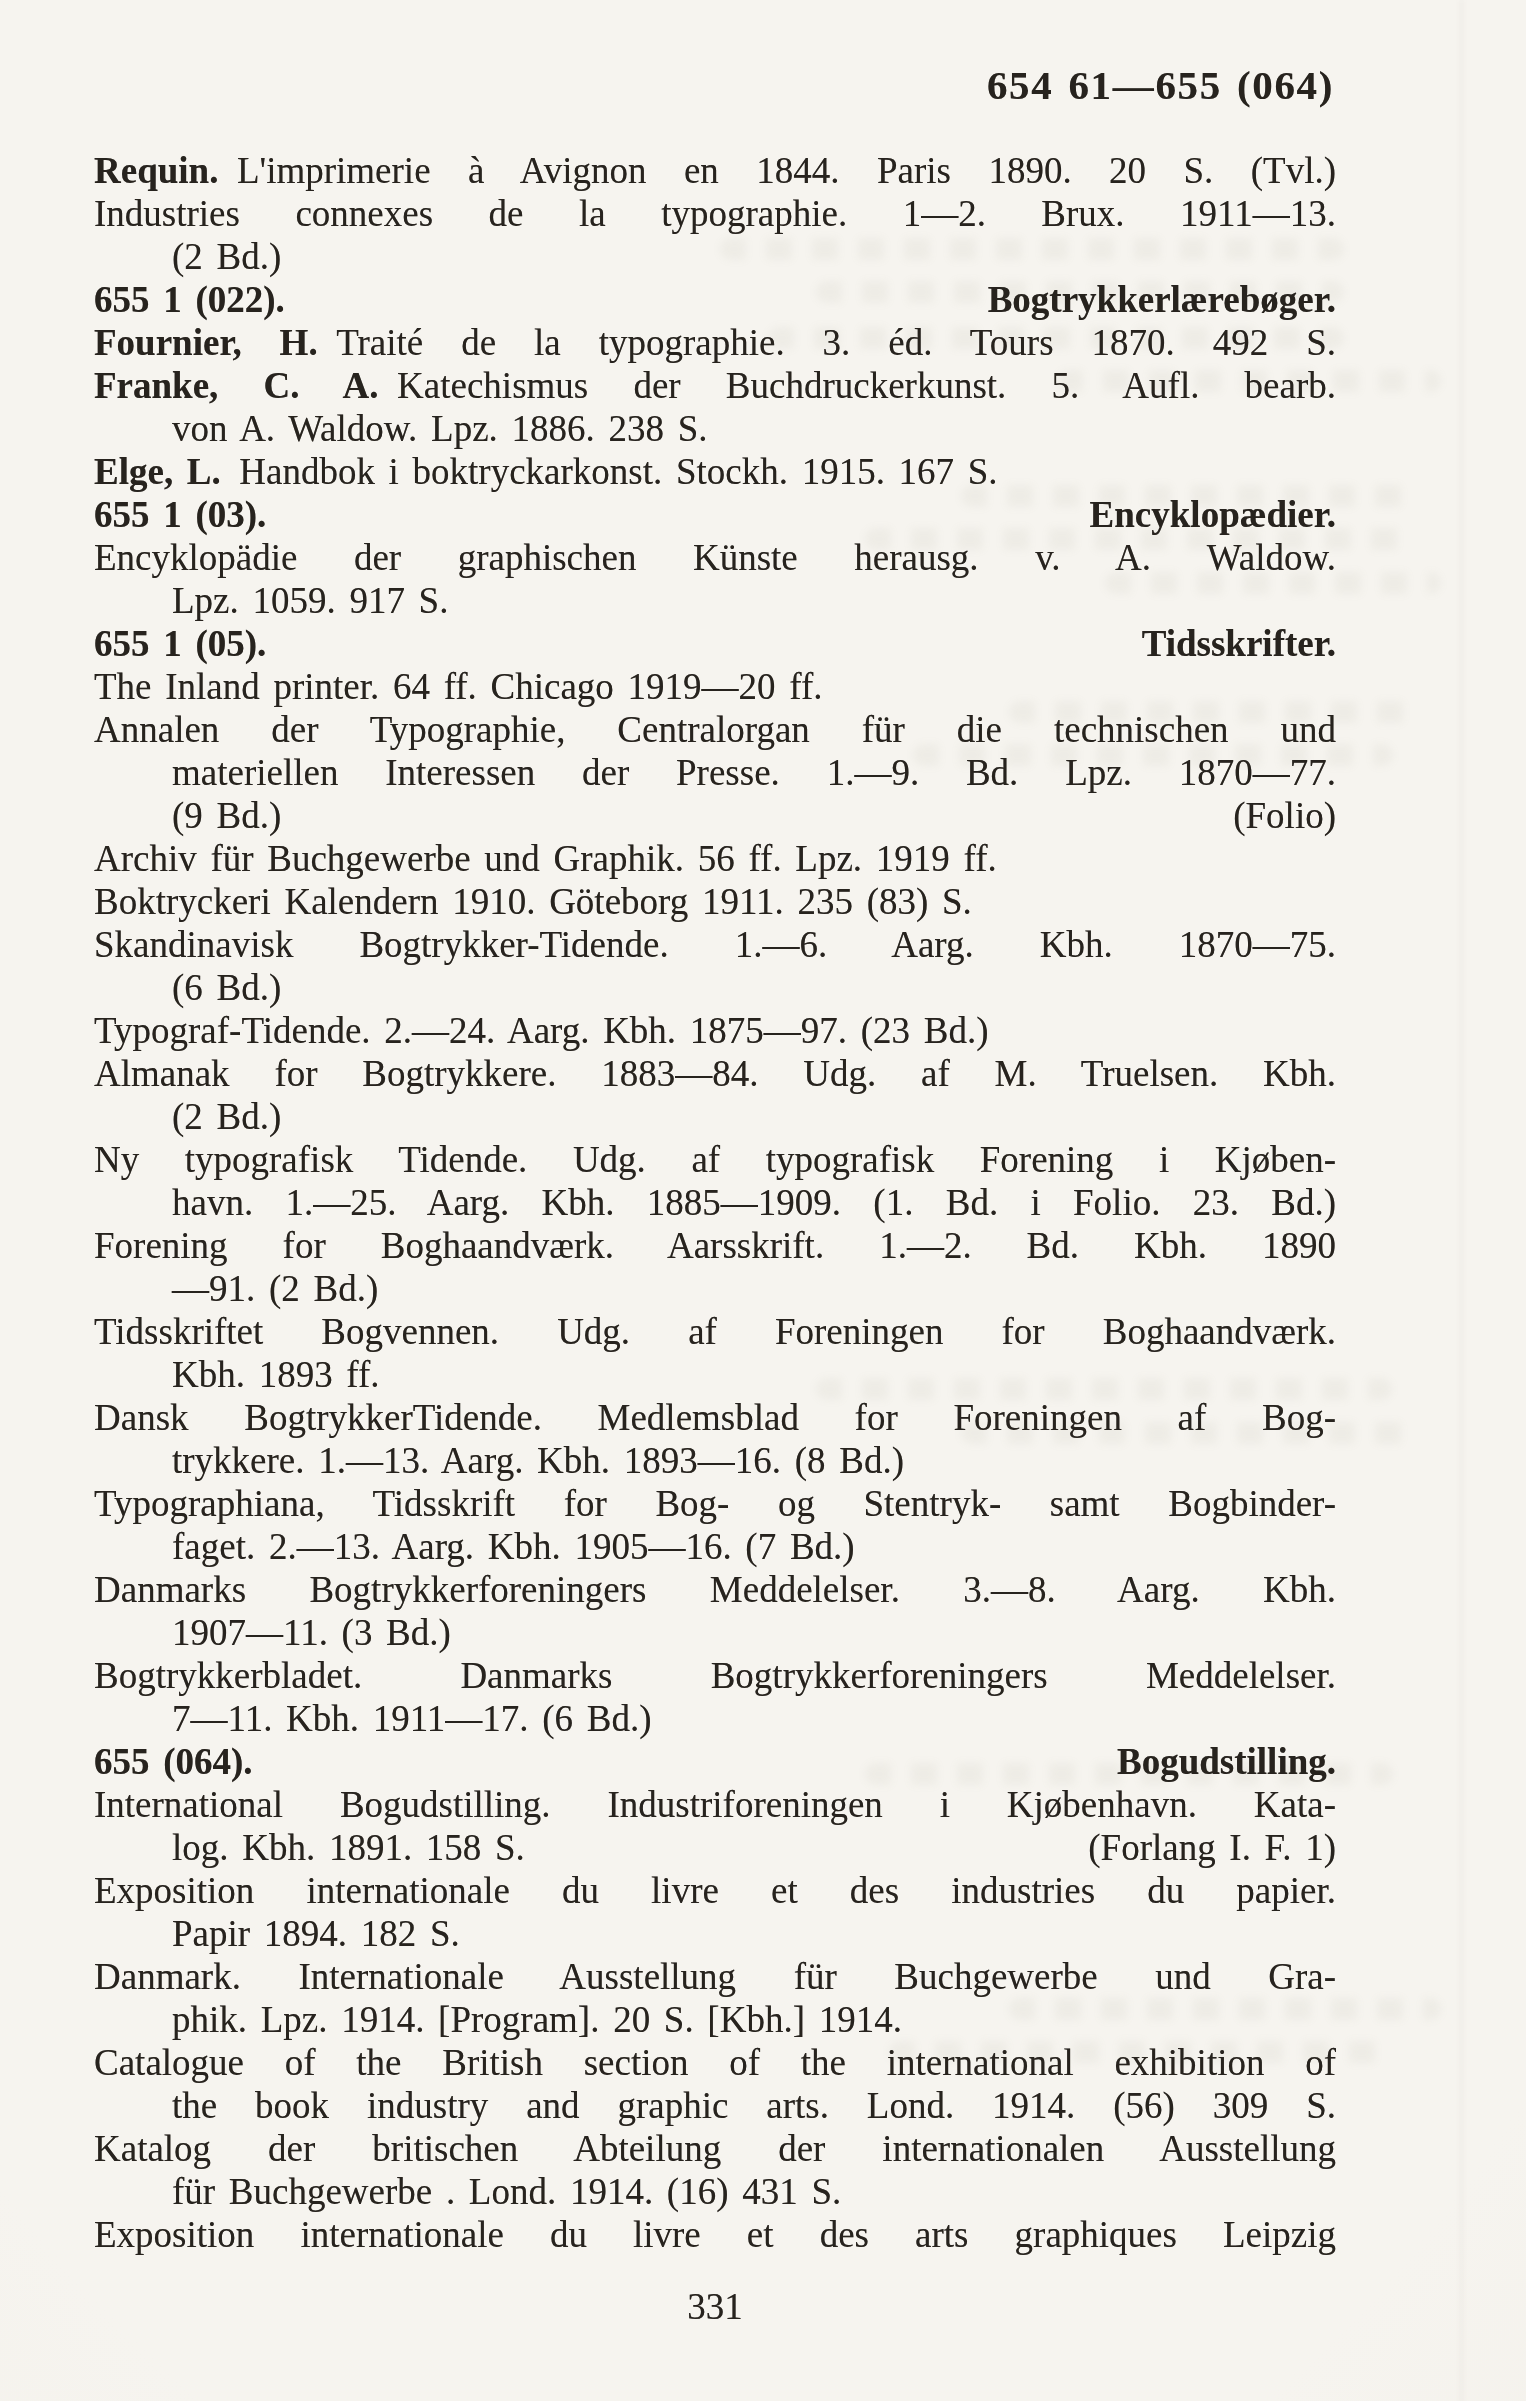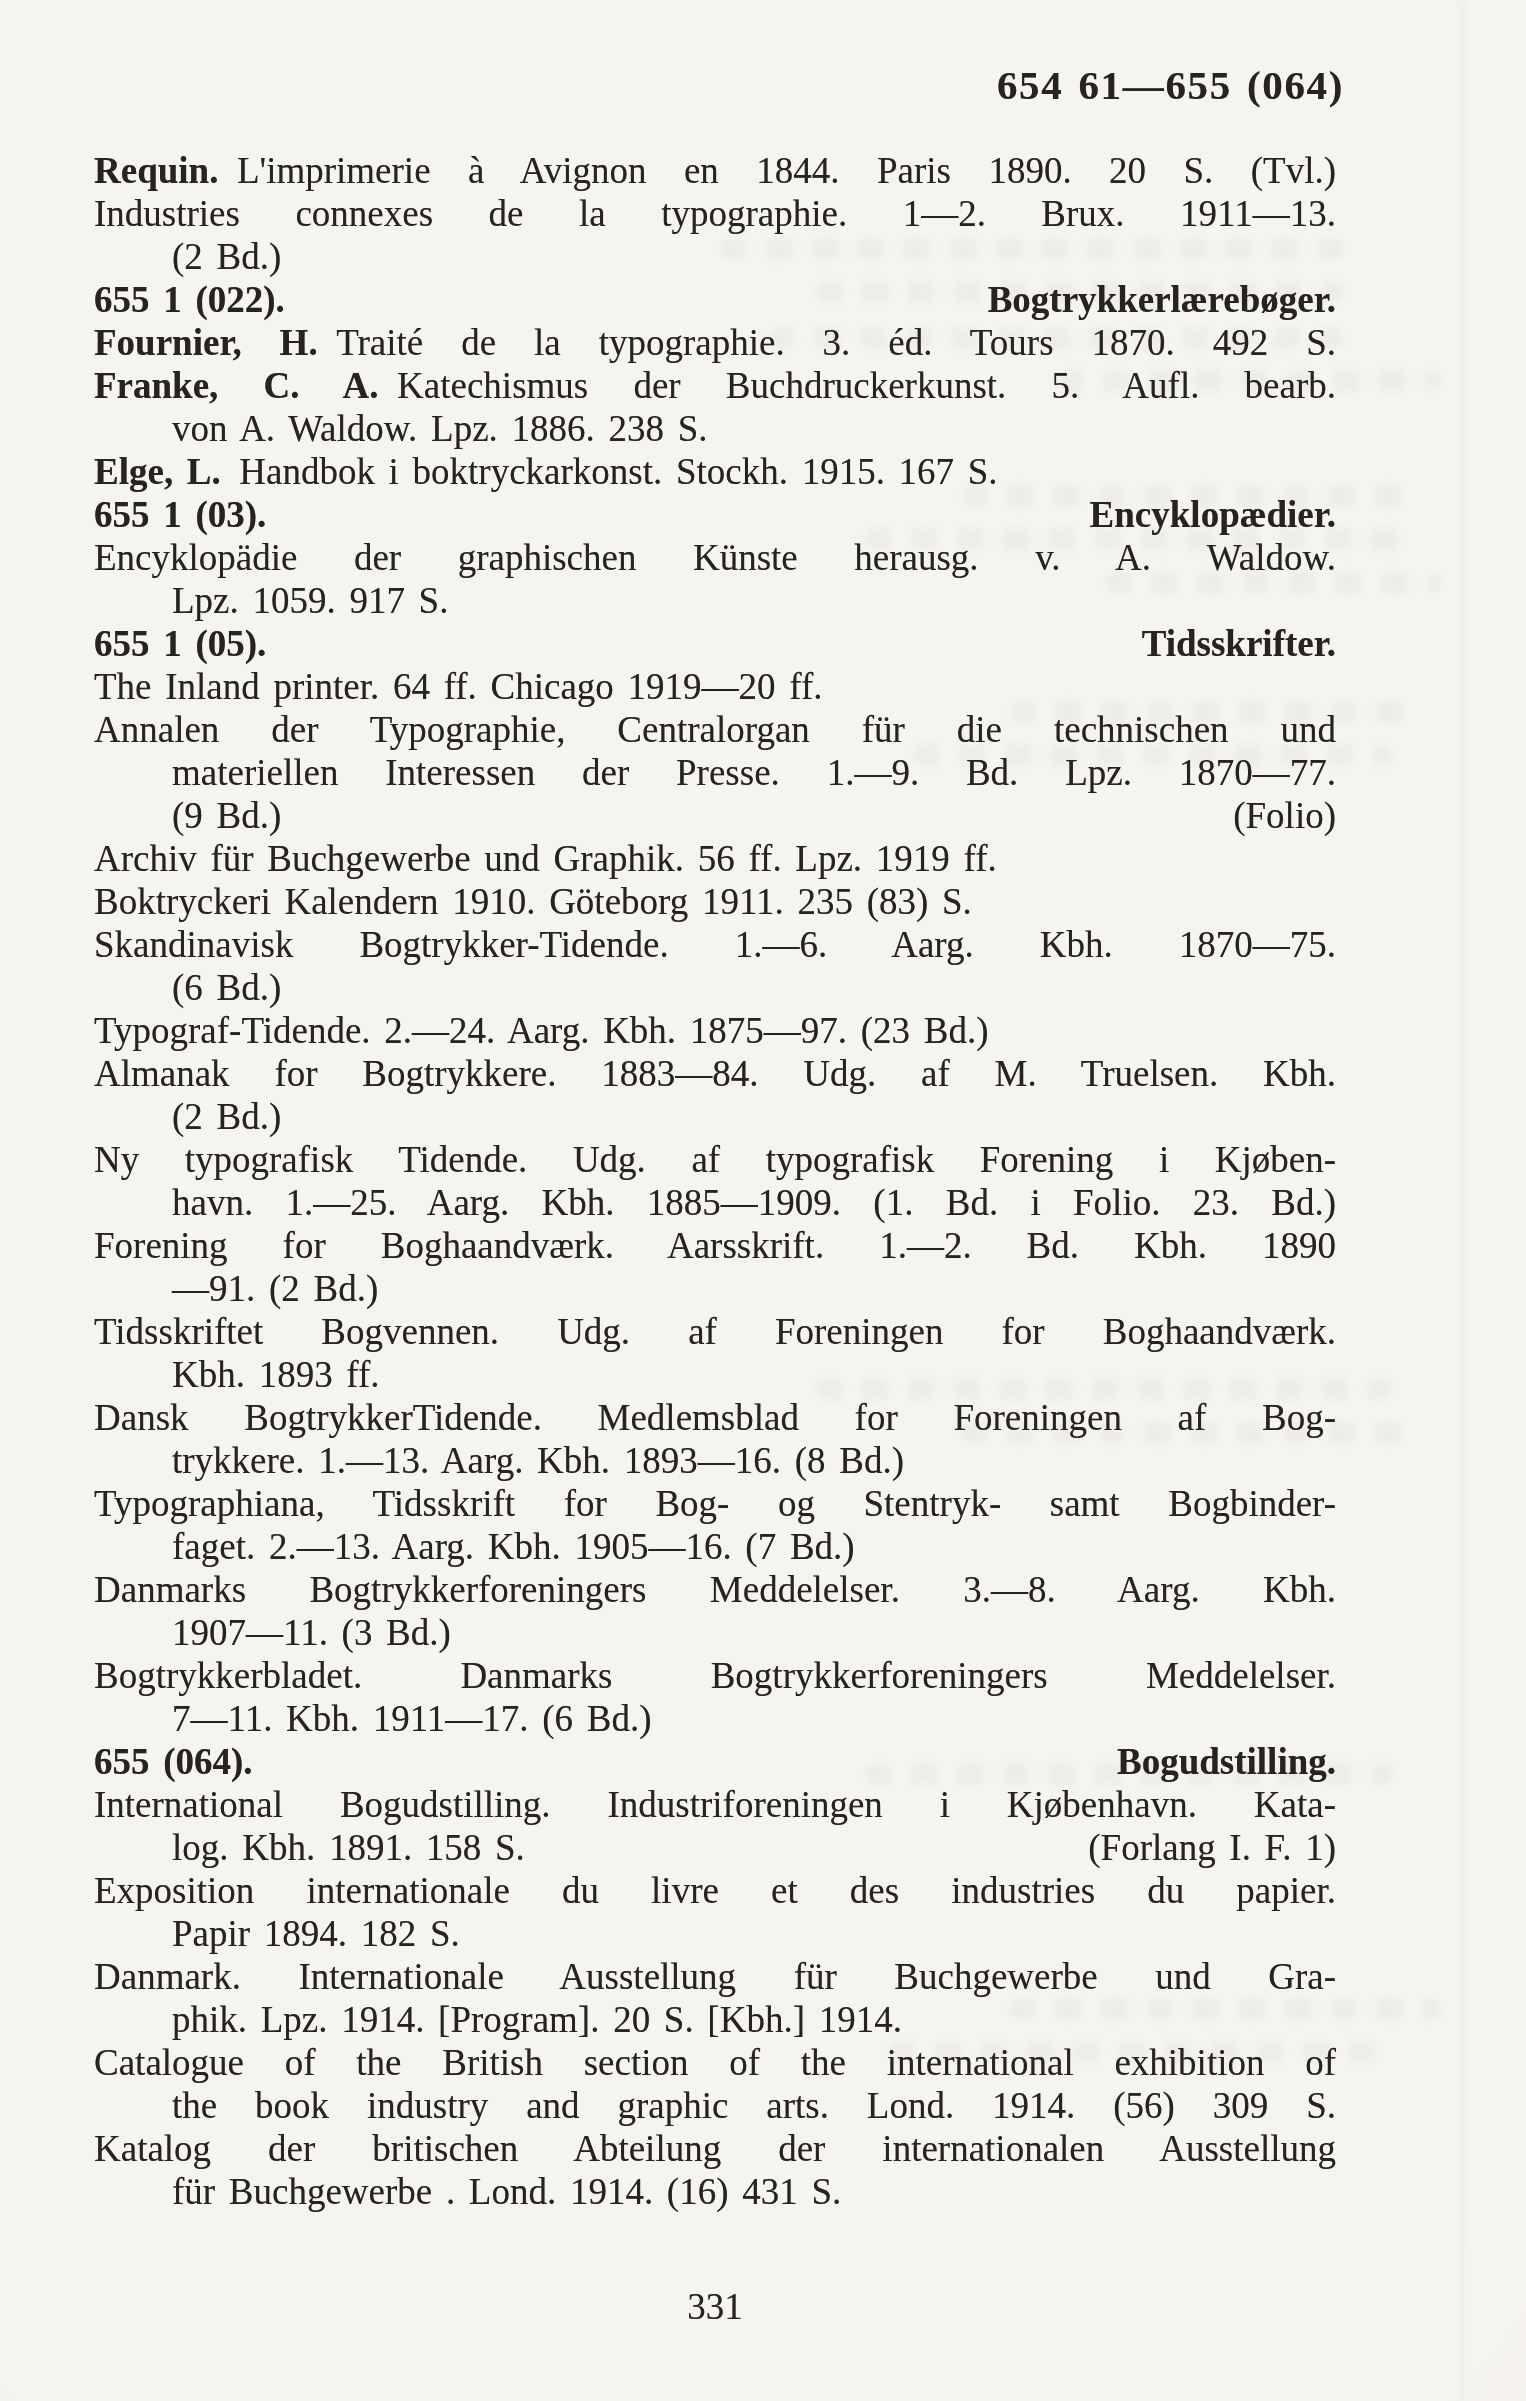--- a/index.html
+++ b/index.html
@@ -16,21 +16,21 @@
   .ghost {
     position:absolute; height:22px; border-radius:10.6px;
     background:repeating-linear-gradient(90deg, rgba(150,148,126,.55) 0 26.4px, rgba(150,148,126,0) 26.4px 46px);
     filter:blur(4.3px); opacity:.14;
   }
   .streak {
     position:absolute; top:0; height:100%; width:2.9px;
     background:rgba(90,84,72,.05); filter:blur(1.9px);
   }
   .header-line {
-    position:absolute; top:65px; right:182px;
+    position:absolute; top:65px; right:192px;
     font-size:41px; font-weight:bold; line-height:1;
     letter-spacing:.04em; word-spacing:.08em;
   }
   .text-block {
     position:absolute; left:94px; top:149px; width:1242px;
     font-size:37px; line-height:43px; word-spacing:.12em;
   }
   .tl { height:43px; overflow:hidden; }
   .tl.ind { padding-left:78px; }
   .tl.j { text-align:justify; text-align-last:justify; text-justify:inter-word; }
@@ -125,16 +125,17 @@
       <span><span>(Forlang I. F. 1)</span></span>
     </div>
     <div class="tl j"><span>Exposition internationale du livre et des industries du papier.</span></div>
     <div class="tl ind"><span>Papir 1894. 182 S.</span></div>
     <div class="tl j"><span>Danmark. Internationale Ausstellung für Buchgewerbe und Gra-</span></div>
     <div class="tl ind"><span>phik. Lpz. 1914. [Program]. 20 S. [Kbh.] 1914.</span></div>
     <div class="tl j"><span>Catalogue of the British section of the international exhibition of</span></div>
     <div class="tl ind j"><span>the book industry and graphic arts. Lond. 1914. (56) 309 S.</span></div>
     <div class="tl j"><span>Katalog der britischen Abteilung der internationalen Ausstellung</span></div>
     <div class="tl ind"><span>für Buchgewerbe . Lond. 1914. (16) 431 S.</span></div>
+    <div class="tl j"><span>Exposition internationale du livre et des arts graphiques Leipzig</span></div>
   </div>
 
 <div class="page-number">331</div>
 
 
 </body></html>

